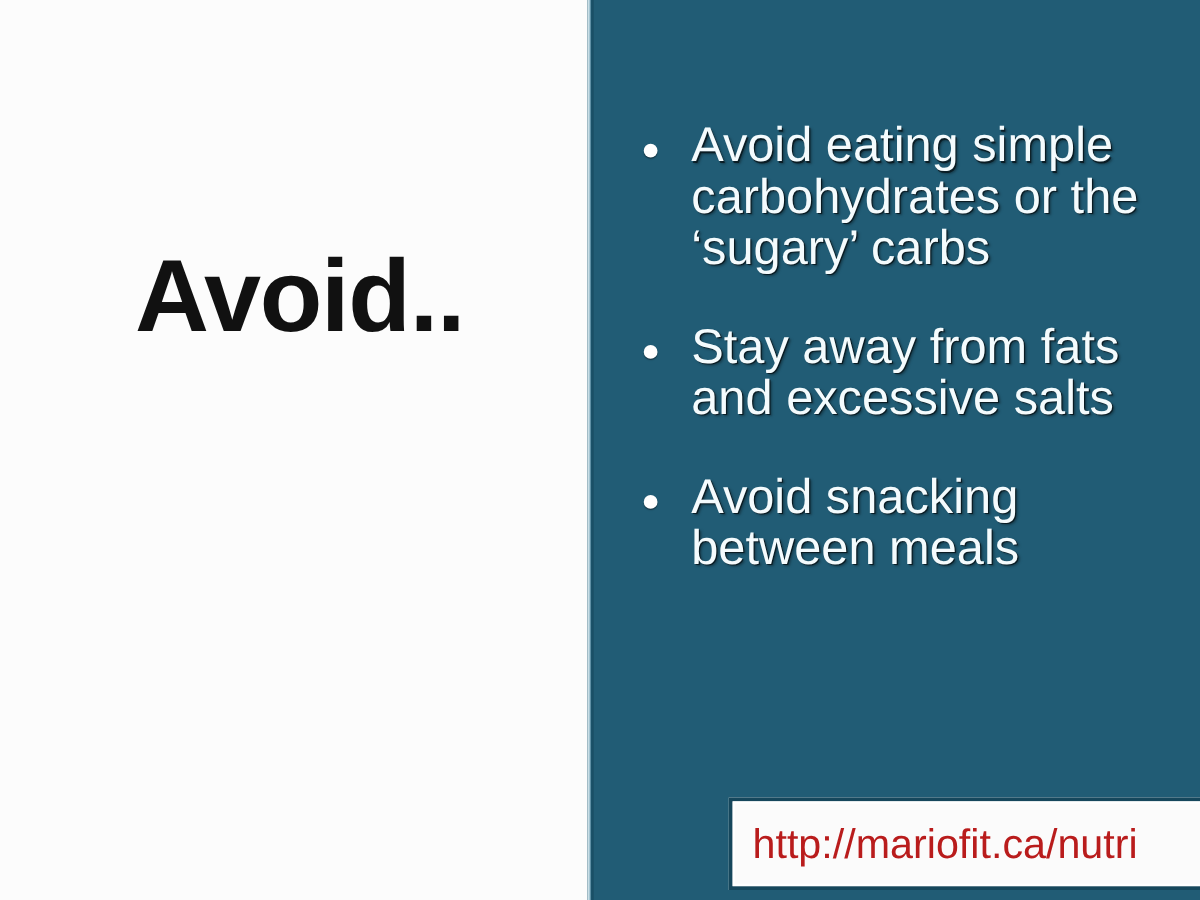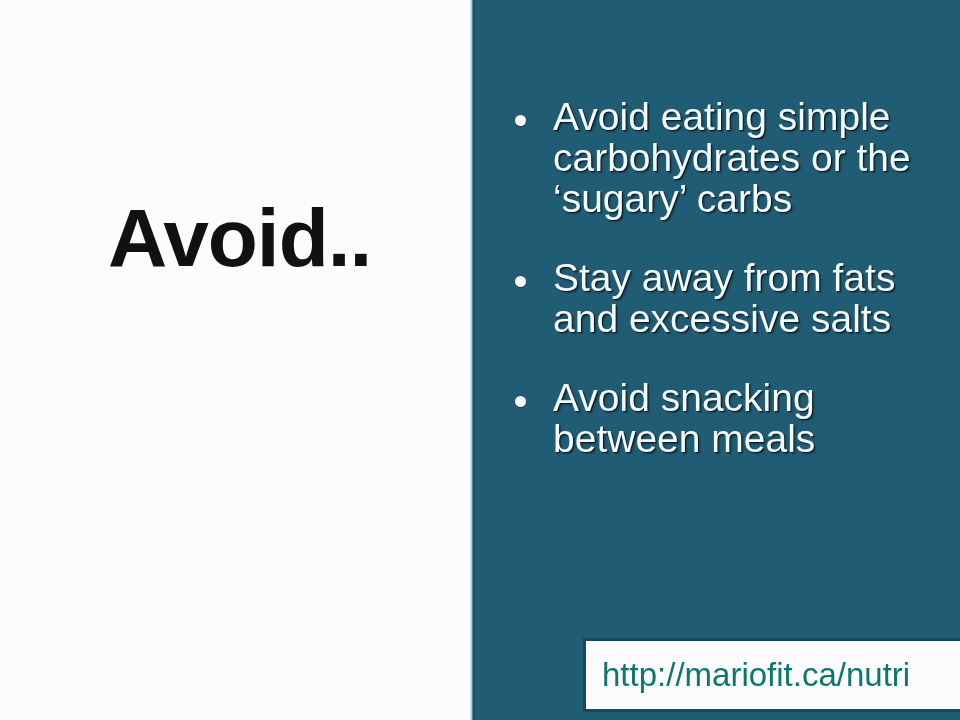--- a/index.html
+++ b/index.html
@@ -130,21 +130,21 @@
     box-sizing: border-box;
     display: flex;
     align-items: center;
     overflow: hidden;
   }
 
   .url-text {
     padding-left: 14px;
     font-size: 33px;
     line-height: 36px;
-    color: #0f766e;
+    color: #b91c1c;
     white-space: nowrap;
   }
 </style>
 </head>
 <body>
 
 <div class="slide">
 
   <div class="left-panel">
     <div class="slide-title">Avoid..</div>

